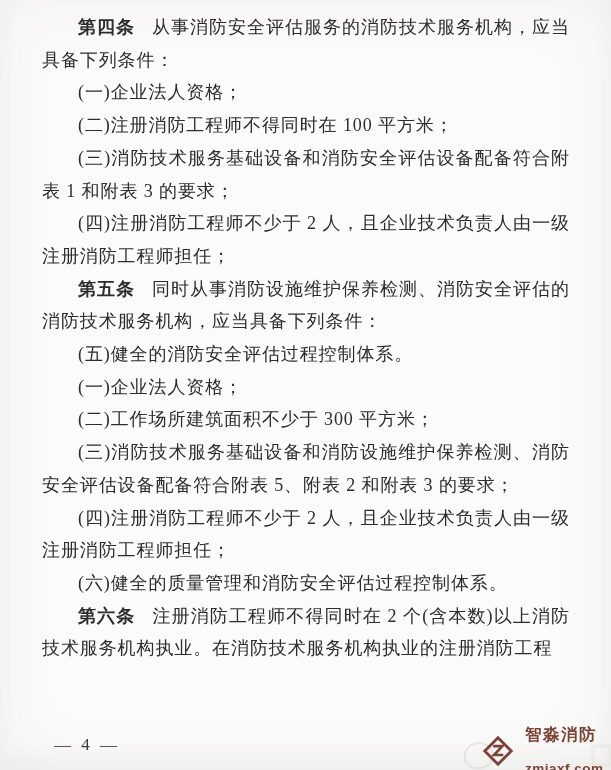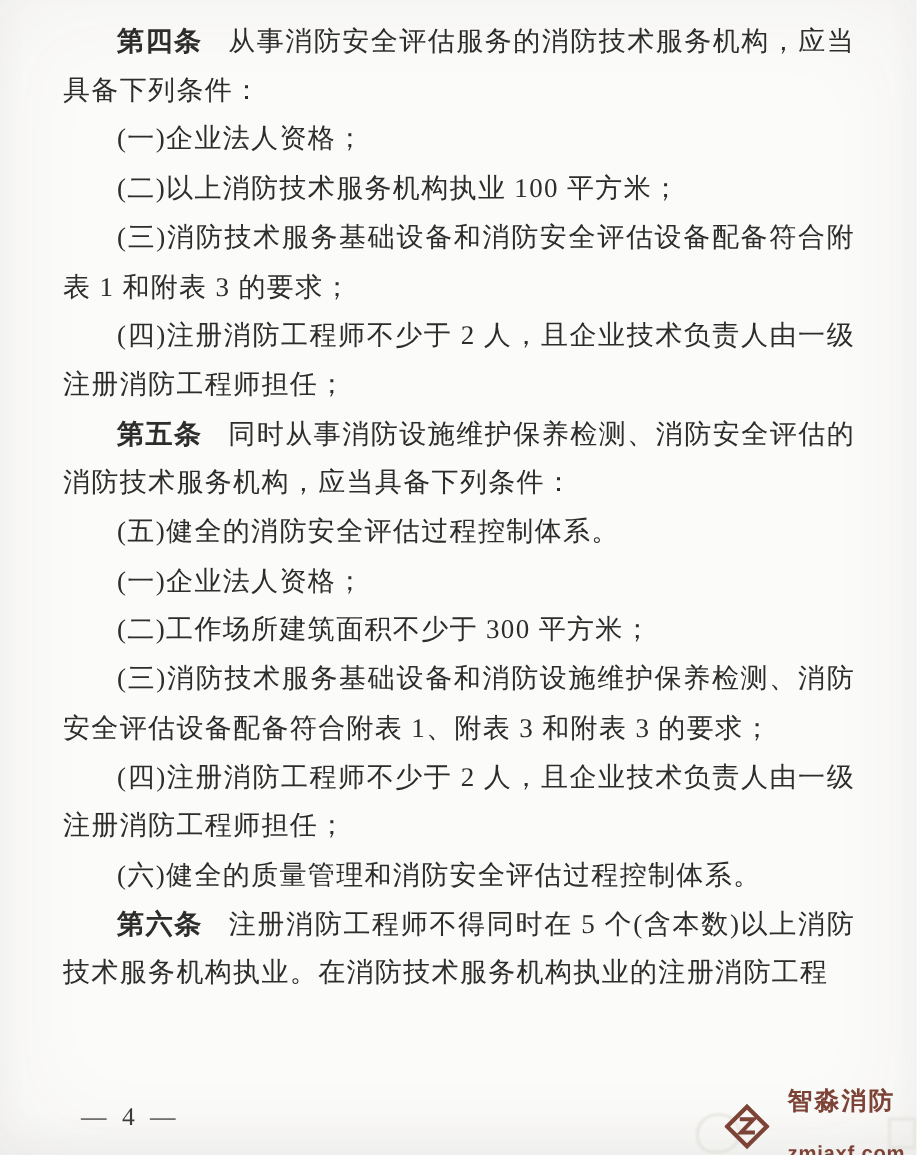--- a/index.html
+++ b/index.html
@@ -85,31 +85,31 @@
   }
 </style>
 </head>
 <body>
 
 <div class="page">
 
   <div class="doc-body">
     <p class="para"><b class="lead">第四条</b><span class="ptext">从事消防安全评估服务的消防技术服务机构，应当具备下列条件：</span></p>
     <p class="para"><b class="lead"></b><span class="ptext">(一)企业法人资格；</span></p>
-    <p class="para"><b class="lead"></b><span class="ptext">(二)以上消防技术服务机构执业 100 平方米；</span></p>
+    <p class="para"><b class="lead"></b><span class="ptext">(二)注册消防工程师不得同时在 100 平方米；</span></p>
     <p class="para"><b class="lead"></b><span class="ptext">(三)消防技术服务基础设备和消防安全评估设备配备符合附表 1 和附表 3 的要求；</span></p>
     <p class="para"><b class="lead"></b><span class="ptext">(四)注册消防工程师不少于 2 人，且企业技术负责人由一级注册消防工程师担任；</span></p>
     <p class="para"><b class="lead">第五条</b><span class="ptext">同时从事消防设施维护保养检测、消防安全评估的消防技术服务机构，应当具备下列条件：</span></p>
     <p class="para"><b class="lead"></b><span class="ptext">(五)健全的消防安全评估过程控制体系。</span></p>
     <p class="para"><b class="lead"></b><span class="ptext">(一)企业法人资格；</span></p>
     <p class="para"><b class="lead"></b><span class="ptext">(二)工作场所建筑面积不少于 300 平方米；</span></p>
-    <p class="para"><b class="lead"></b><span class="ptext">(三)消防技术服务基础设备和消防设施维护保养检测、消防安全评估设备配备符合附表 1、附表 3 和附表 3 的要求；</span></p>
+    <p class="para"><b class="lead"></b><span class="ptext">(三)消防技术服务基础设备和消防设施维护保养检测、消防安全评估设备配备符合附表 5、附表 2 和附表 3 的要求；</span></p>
     <p class="para"><b class="lead"></b><span class="ptext">(四)注册消防工程师不少于 2 人，且企业技术负责人由一级注册消防工程师担任；</span></p>
     <p class="para"><b class="lead"></b><span class="ptext">(六)健全的质量管理和消防安全评估过程控制体系。</span></p>
-    <p class="para"><b class="lead">第六条</b><span class="ptext">注册消防工程师不得同时在 5 个(含本数)以上消防技术服务机构执业。在消防技术服务机构执业的注册消防工程</span></p>
+    <p class="para"><b class="lead">第六条</b><span class="ptext">注册消防工程师不得同时在 2 个(含本数)以上消防技术服务机构执业。在消防技术服务机构执业的注册消防工程</span></p>
   </div>
 
   <div class="page-number">— 4 —</div>
 
   <div class="stamp-circle"></div>
   <div class="stamp-mark"></div>
 
   <div class="brand">
     <svg class="brand-icon" width="30" height="32" viewBox="0 0 34 34" aria-hidden="true">
       <path d="M17 2 L32 17 L17 32 L2 17 Z" fill="none" stroke="currentColor" stroke-width="3.2"></path>

